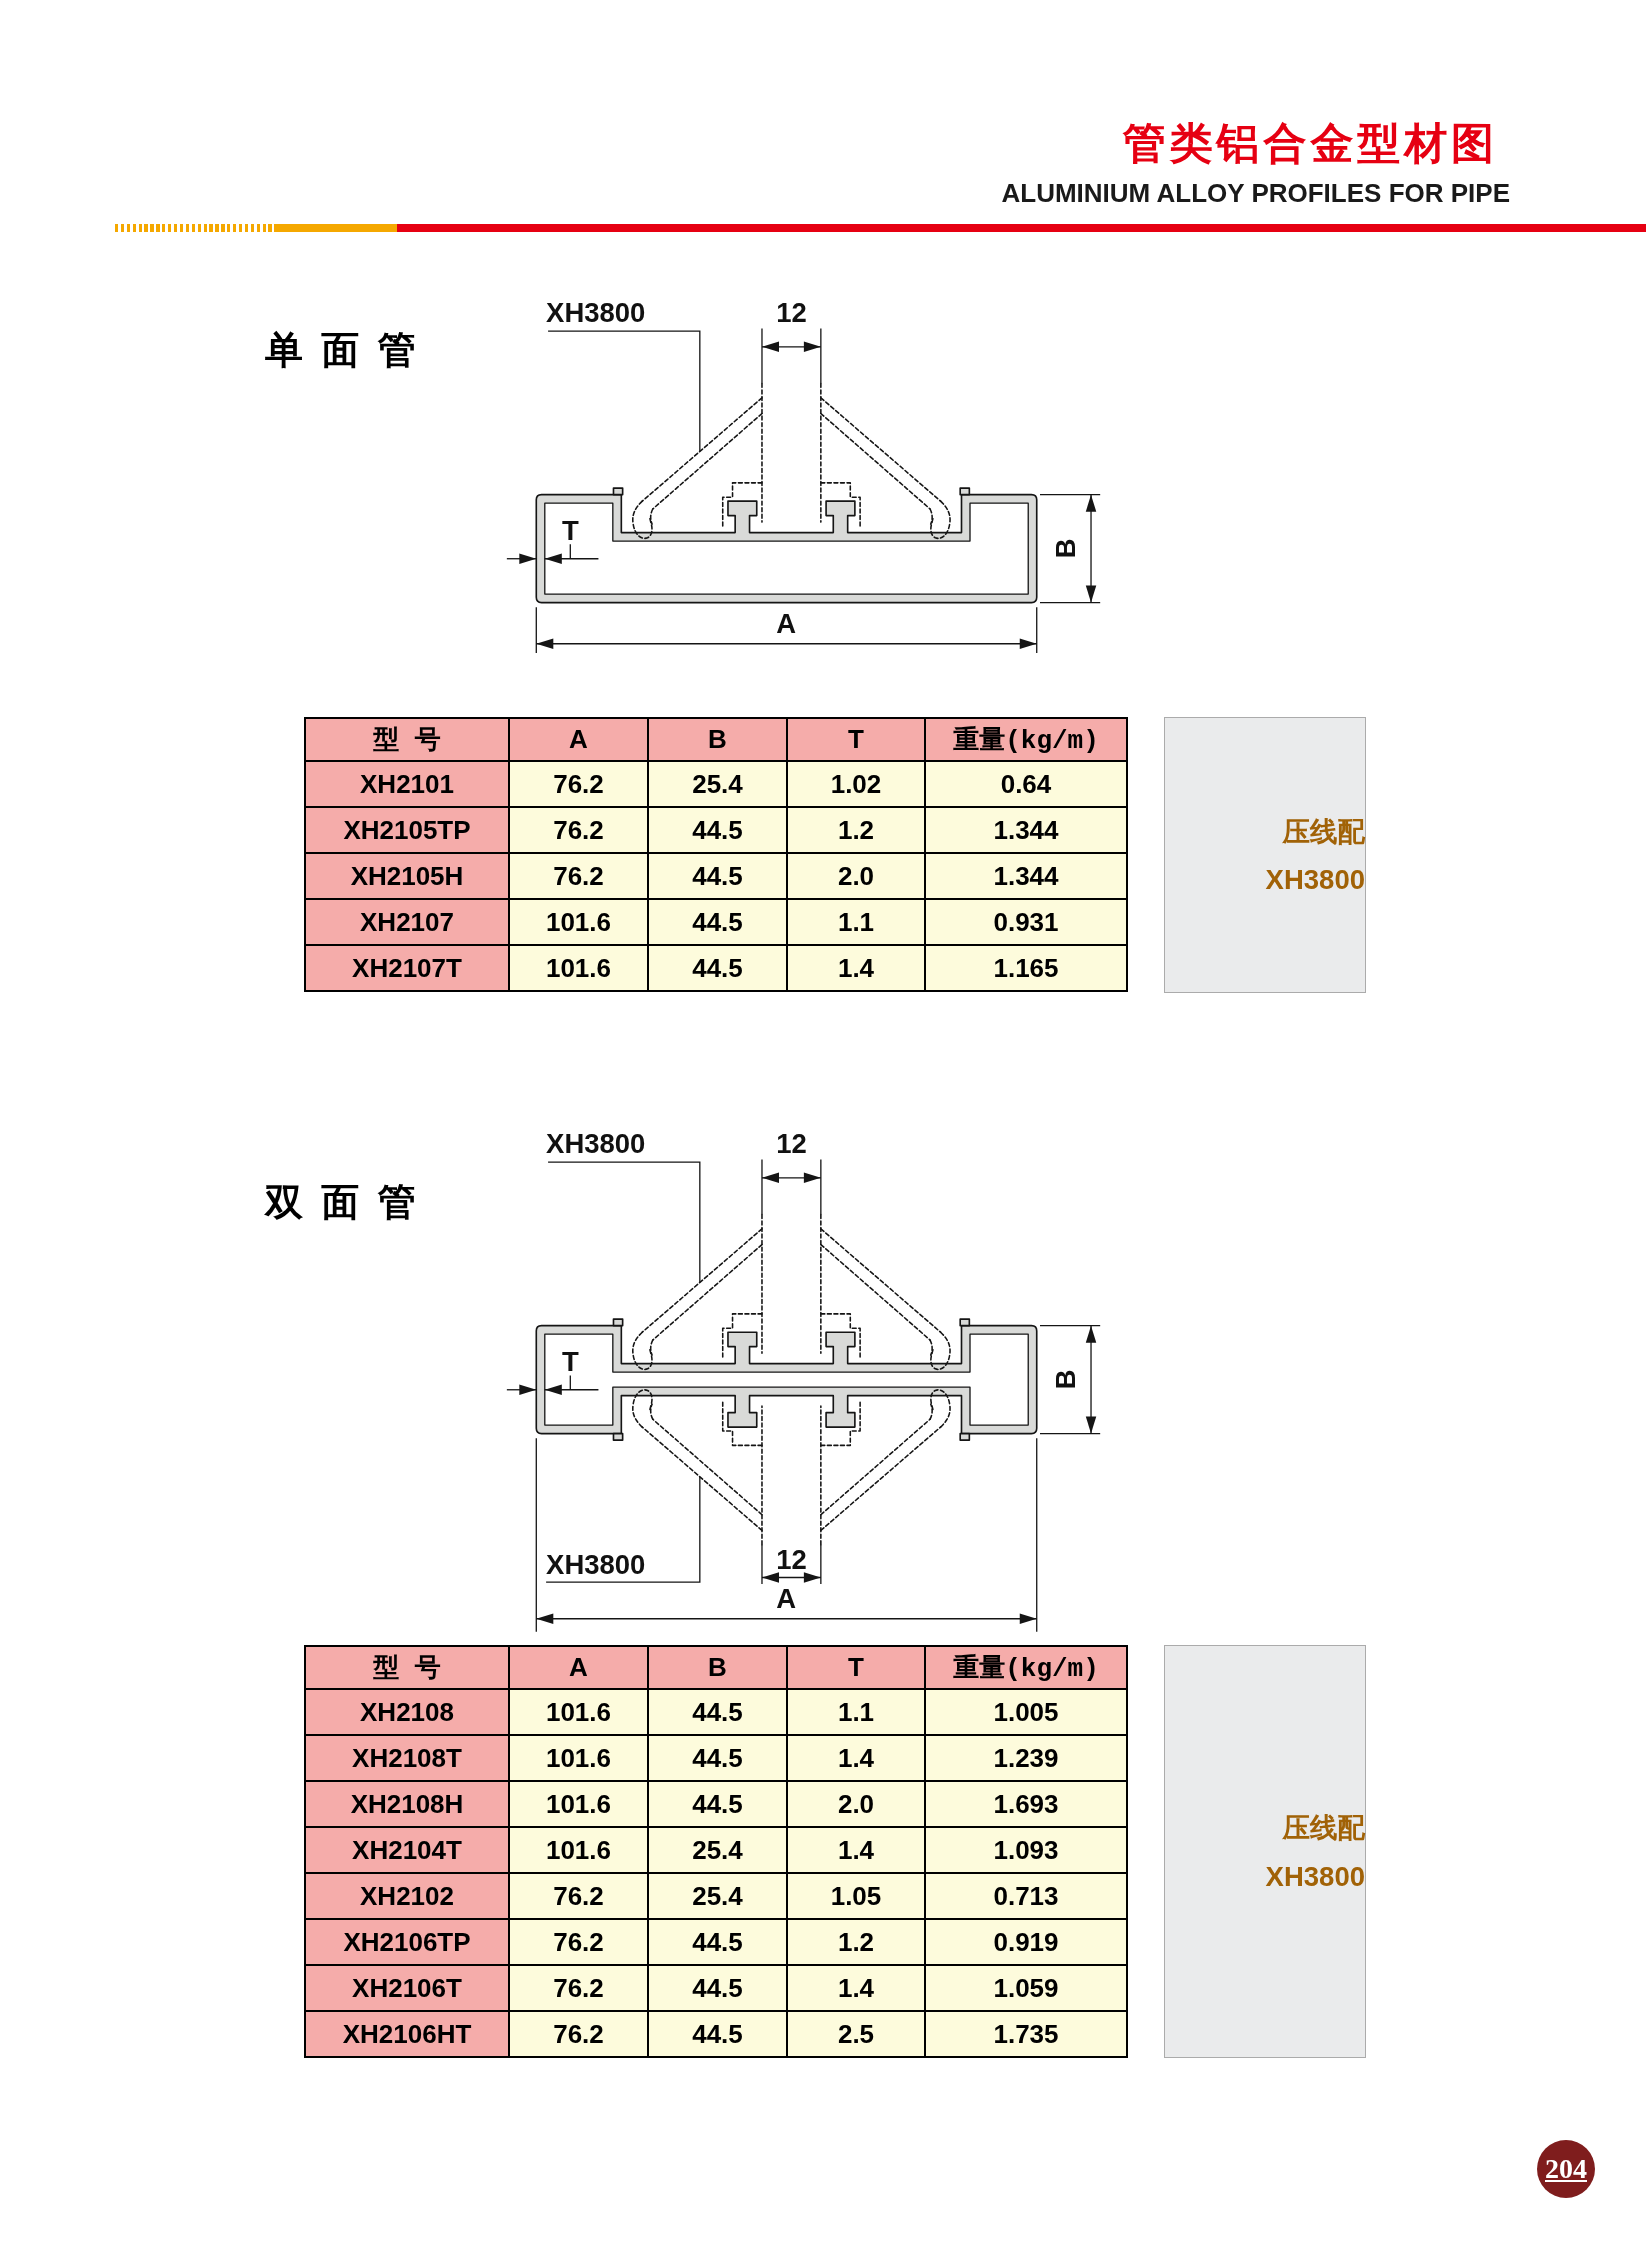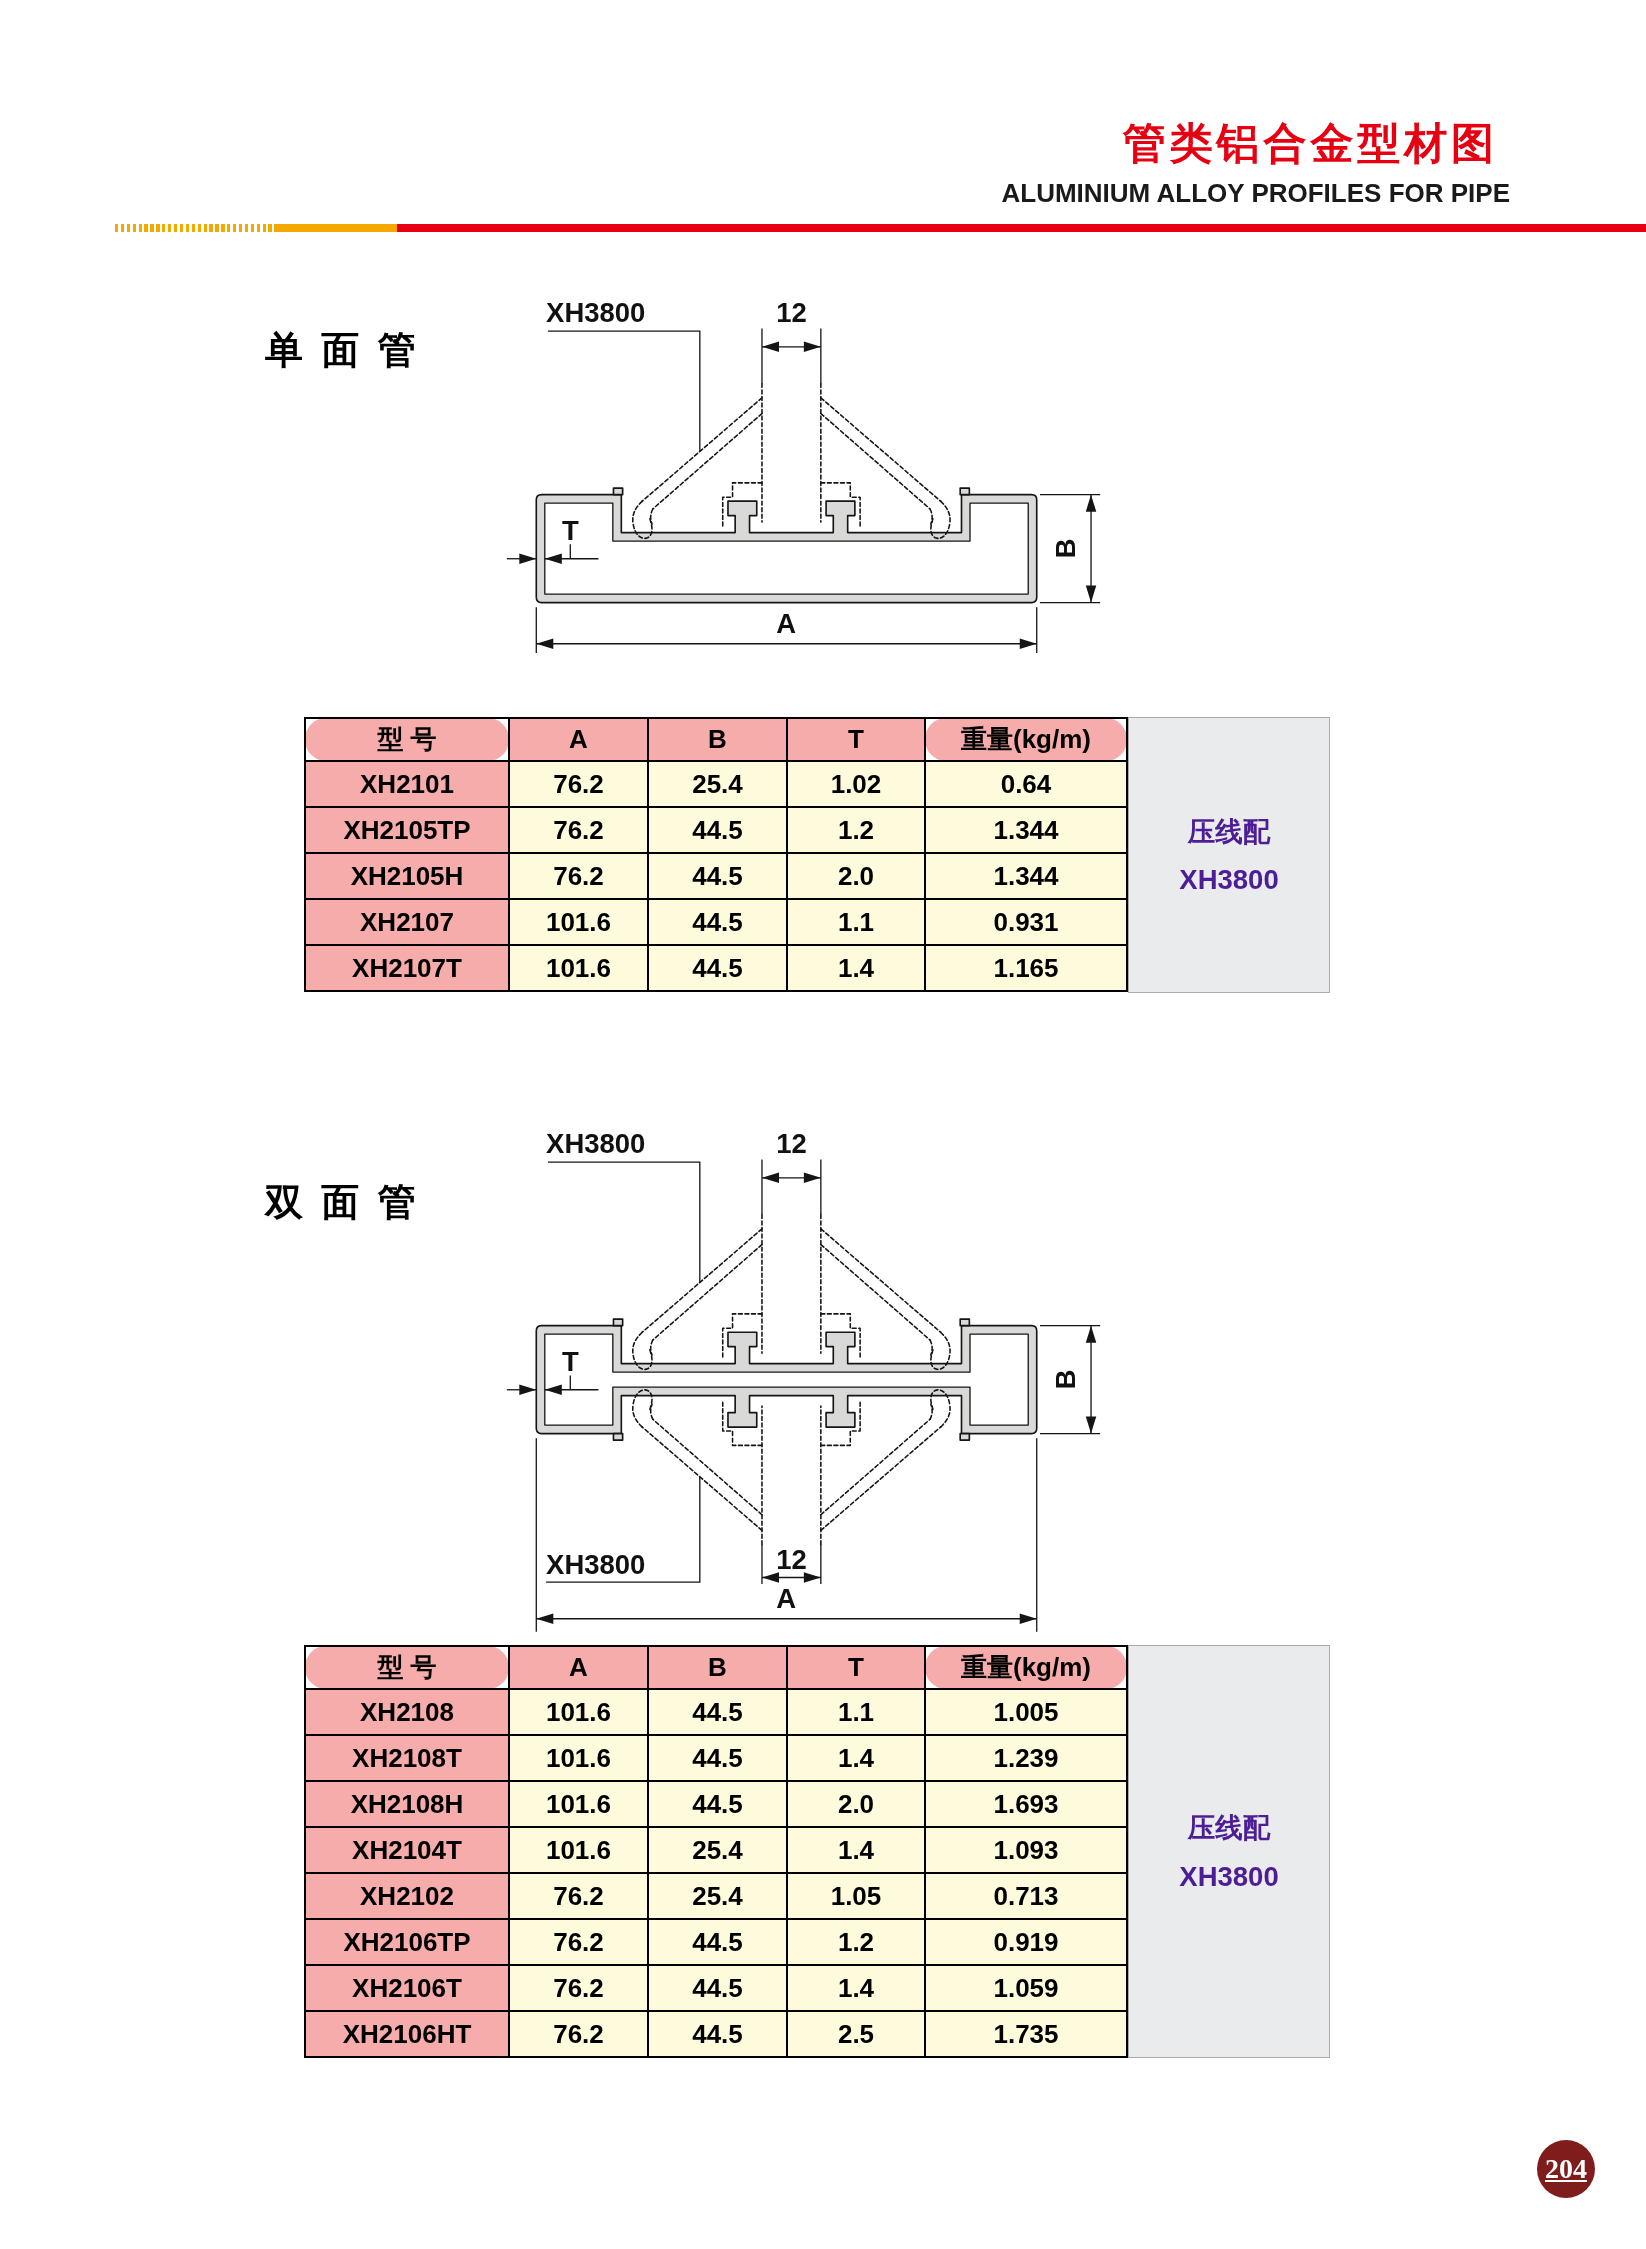--- a/index.html
+++ b/index.html
@@ -31,24 +31,24 @@
   .dimh path{fill:#151515;stroke:none;}
   .lbl{font-family:"Liberation Sans",sans-serif;font-size:42px;font-weight:bold;fill:#111;}
   
   .tbl{position:absolute;left:304px;border-collapse:collapse;table-layout:fixed;
        font-weight:bold;font-size:26px;color:#000;}
   .tbl th,.tbl td{border:2px solid #000;text-align:center;vertical-align:middle;padding:0;}
   .tbl th{height:41px;background:#f5acaa;}
   .tbl td{height:44px;background:#fdfbdc;}
   .tbl td:first-child{background:#f5acaa;text-align:center;}
   .t1{top:717px;} .t2{top:1645px;}
-  .cjk{font-family:Liberation Sans, sans-serif;border-radius:21px;}
-  .note{position:absolute;left:1128px;width:200px;background:#eaebec;border:0.7px solid #ababab;
-        display:flex;flex-direction:column;align-items:center;justify-content:center;
-        row-gap:14.4px;font-size:27.5px;font-weight:bold;color:#4c1d95;}
+  .cjk{font-family:Liberation Mono, monospace;}
+  .note{position:absolute;left:1164px;width:200px;background:#eaebec;border:0.7px solid #ababab;
+        display:flex;flex-direction:column;align-items:flex-end;justify-content:center;
+        row-gap:14.4px;font-size:27.5px;font-weight:bold;color:#a16207;}
   .n1{top:717px;height:274px;} .n2{top:1645px;height:411px;}
   
   .badge{position:absolute;left:1537px;top:2140px;width:58px;height:58px;border-radius:50%;
          background:#7f1d1d;color:#fff;display:flex;align-items:center;justify-content:center;
          font-family:"Liberation Serif",serif;font-size:28px;font-weight:bold;text-decoration:underline;}
 </style>
 </head>
 <body>
 
 <div class="page">

